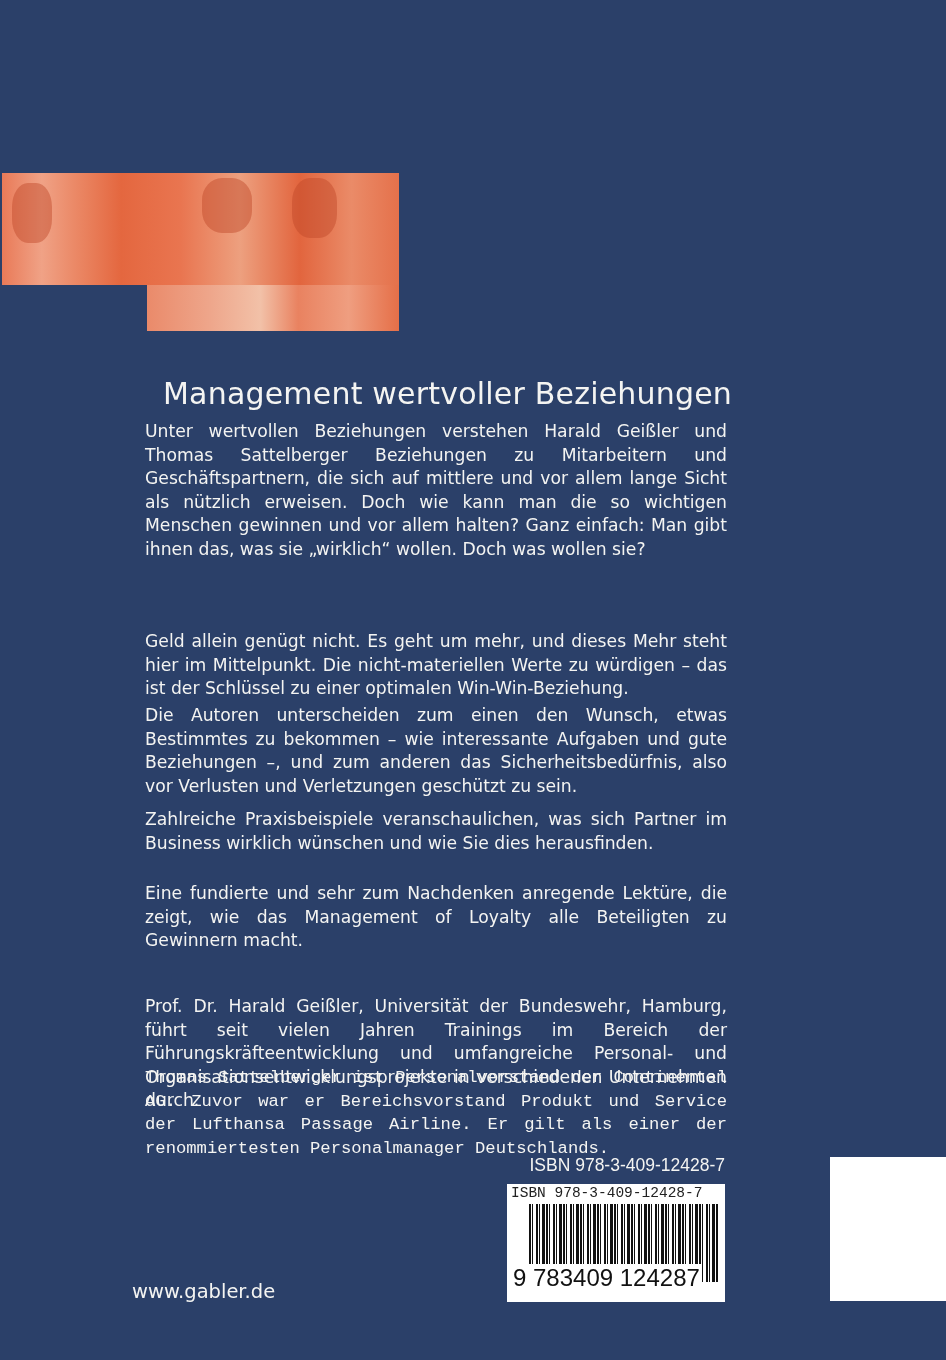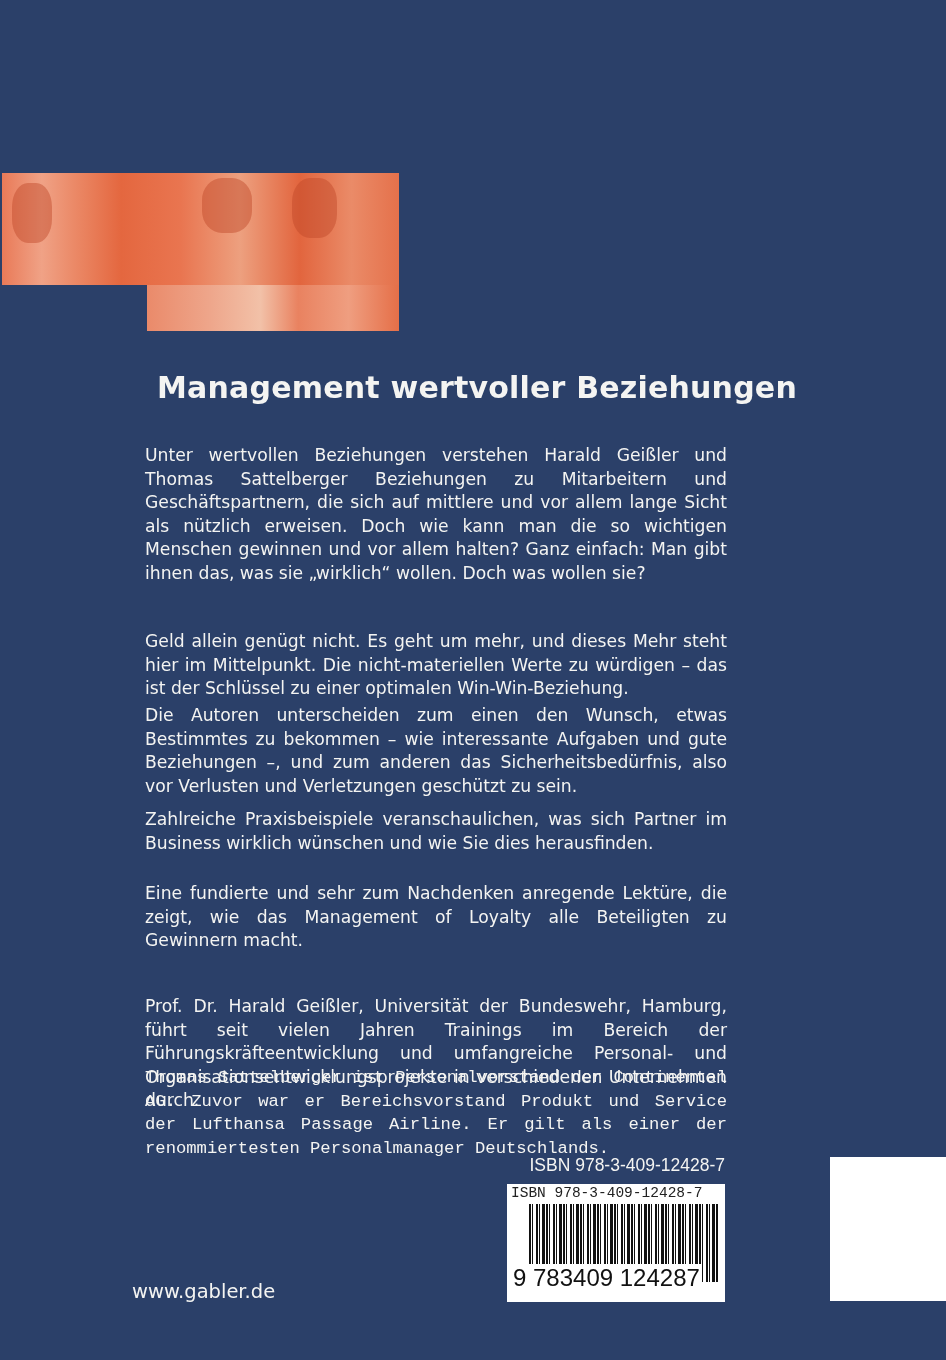--- a/index.html
+++ b/index.html
@@ -17,29 +17,29 @@
   .photo-bottom {
     position: absolute; left: 147px; top: 285px; width: 252px; height: 46px;
     background: linear-gradient(90deg, #ea8a6a 0%, #eea68b 25%, #f2c1a8 45%, #e98260 60%, #ef9e80 80%, #e56f48 100%);
   }
   .photo-detail {
     position: absolute; border-radius: 40%;
     background: rgba(190,70,40,0.45);
   }
   .title {
     position: absolute; left: 147px; top: 360px; width: 580px;
-    font-size: 30px; font-weight: bold; letter-spacing: 0.2px;
-    margin: 10px; white-space: nowrap;
+    font-size: 30px; font-weight: normal; letter-spacing: 0.2px;
+    margin: 16px; white-space: nowrap;
   }
   .text {
     position: absolute; left: 145px; width: 582px;
     font-size: 17.2px; line-height: 23.5px; text-align: justify;
     margin: 0;
   }
-  .p1 { top: 444px; }
+  .p1 { top: 420px; }
   .p2 { top: 598px; margin-top: 32px; }
   .p3 { top: 704px; }
   .p4 { top: 808px; }
   .p5 { top: 868px; margin-top: 14px; }
   .p6 { top: 983px; margin-top: 12px; }
   .p7 { top: 1066px; font-family: Liberation Mono, monospace; }
   .isbn-label {
     position: absolute; left: 507px; top: 1155px; width: 218px;
     font-family: "Liberation Sans", sans-serif; font-size: 17.5px;
     text-align: right; white-space: nowrap;

